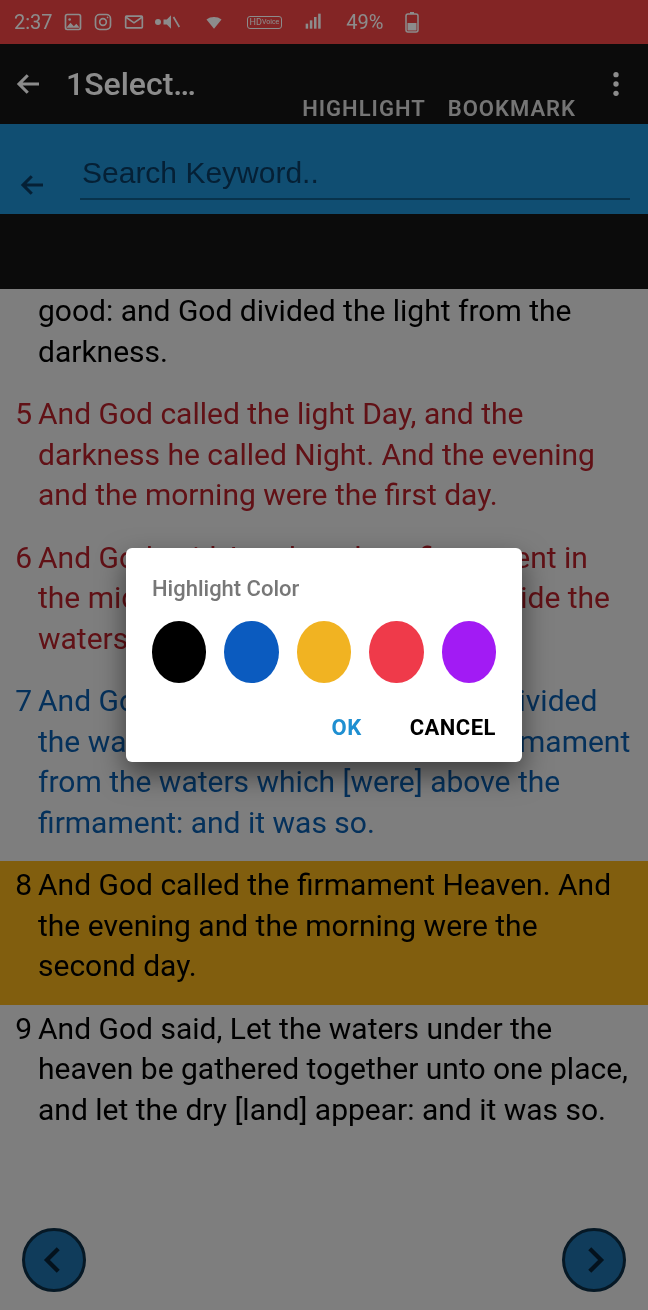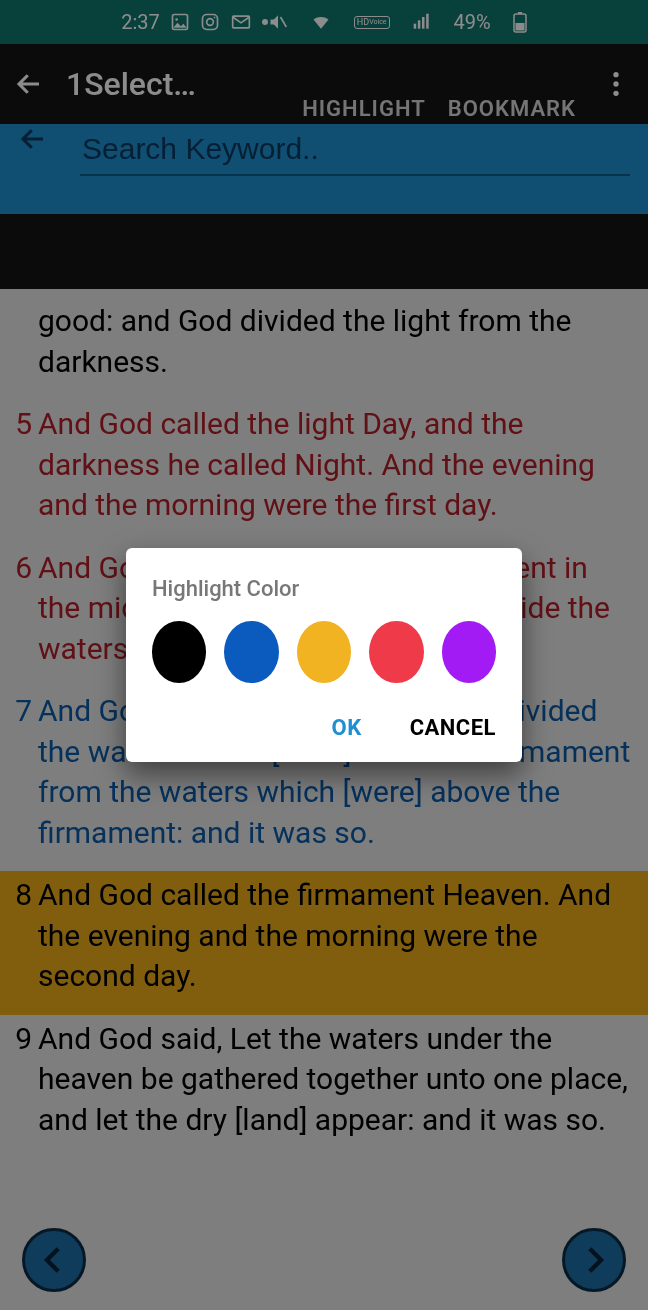--- a/index.html
+++ b/index.html
@@ -1,41 +1,41 @@
 <!DOCTYPE html>
 <html><head>
 <meta charset="utf-8">
 <style>
   * { margin: 0; padding: 0; box-sizing: border-box; }
   html, body { width: 648px; height: 1310px; font-family: Roboto, Arial, sans-serif; overflow: hidden; background: #e5e5e5; }
 
   
-  .status-bar { height: 44px; background: #0f766e; color: #fff; display: flex; align-items: center; justify-content: center; padding: 0 14px; font-size: 20px; }
+  .status-bar { height: 44px; background: #ef4444; color: #fff; display: flex; align-items: center; justify-content: flex-start; padding: 0 14px; font-size: 20px; }
   .status-left, .status-right { display: flex; align-items: center; gap: 10px; }
   .status-right { gap: 22px; }
   .ico { display: inline-flex; align-items: center; justify-content: center; }
 
   
   .app-bar { height: 80px; background: #151515; color: #e3e3e3; display: flex; align-items: center; padding: 0 14px; gap: 22px; }
   .app-bar .title { font-size: 32px; font-weight: 500; color: #fff; flex: 0 0 auto; }
   .app-bar .spacer { flex: 1; }
   .app-bar .act { font-size: 22px; font-weight: 600; letter-spacing: 1px; color: #d6d6d6; margin-top: 48px; }
   .app-bar .more { width: 36px; text-align: center; }
 
   
-  .search-bar { height: 90px; background: #1e8ecf; display: flex; align-items: flex-start; padding: 0 18px; gap: 32px; }
+  .search-bar { height: 90px; background: #1e8ecf; display: flex; align-items: flex-end; padding: 14px 18px; gap: 32px; }
   .search-bar input { flex: 1; border: none; border-bottom: 2px solid #0f5d8a; background: transparent; color: #08345a; font-size: 30px; padding: 8px 2px; outline: none; }
   .search-bar input::placeholder { color: #0a3b62; }
 
   .blank-band { height: 75px; background: #151515; }
 
   
   .verses { background: #e5e5e5; height: calc(1310px - 44px - 80px - 90px - 75px); overflow: hidden; position: relative; }
   .verse { display: flex; gap: 6px; padding: 4px 14px 18px 14px; font-size: 30px; line-height: 1.35; }
-  .verse.first { padding-top: 12px; justify-content: flex-end; }
+  .verse.first { padding-top: 2px; justify-content: flex-end; }
   .verse .num { min-width: 18px; text-align: right; }
   .red  { color: #b11f28; }
   .blue { color: #0a5aa7; }
   .yellow-bg { background: #ecac1b; }
 
   .nav-circle { position: absolute; bottom: 18px; width: 64px; height: 64px; border-radius: 50%; background: #1e6ea7; border: 3px solid #0b2d44; display: flex; align-items: center; justify-content: center; }
   .nav-circle.prev { left: 22px; }
   .nav-circle.next { right: 22px; }
 
   

